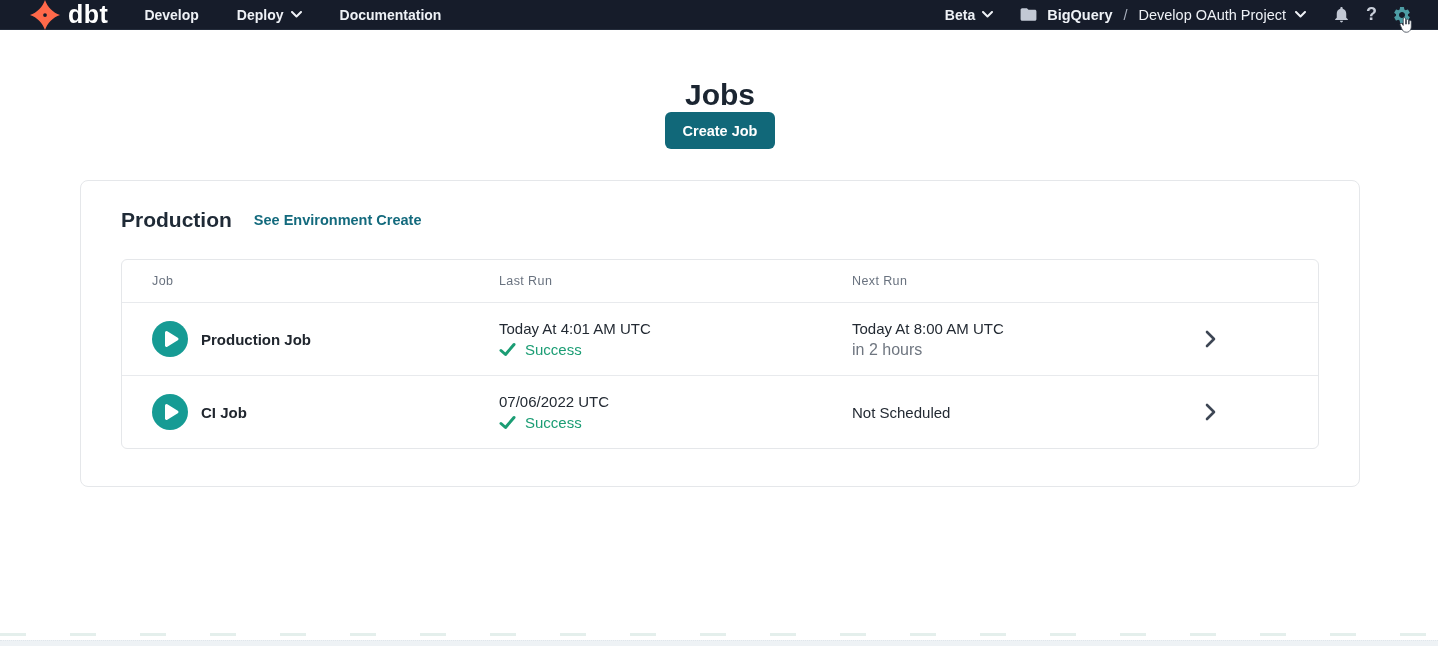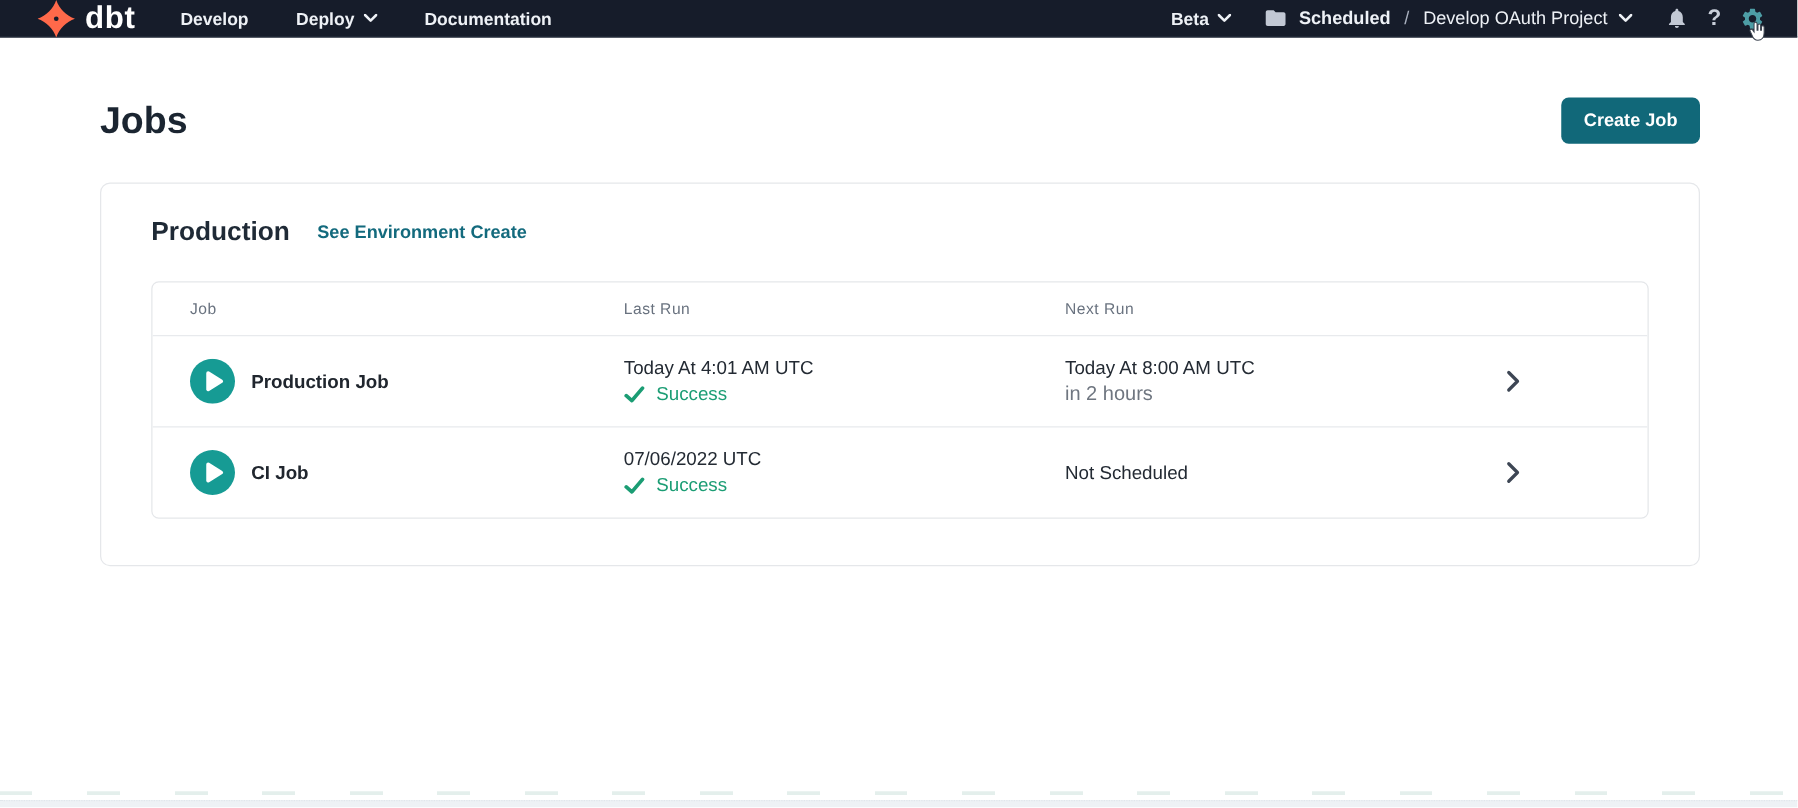--- a/index.html
+++ b/index.html
@@ -19,21 +19,21 @@
   .crumb .acct { font-weight:700; }
   .crumb .sep { color:#aab1bf; font-weight:400; padding:0 2px; }
   .crumb .proj { font-weight:500; }
   .icon-group { display:flex; align-items:center; gap:15px; }
   .nav-icon { display:flex; align-items:center; justify-content:center; cursor:pointer; }
   .help-glyph { color:#c9cfda; font-size:18px; font-weight:800; }
   .chev-down { display:inline-flex; }
 
   
   .title-row { display:flex; justify-content:space-between; align-items:center;
-    padding:48px 78px 0 80px; }
+    padding:48px 78px 0 80px;flex-direction:column; }
   .page-title { font-size:30px; font-weight:700; color:#1b2531; }
   .btn-primary { background:#116879; color:#ffffff; border:none; border-radius:6px;
     height:37px; padding:2px 18px; font-size:14.5px; font-weight:600; cursor:pointer;
     font-family:"Liberation Sans", sans-serif; }
 
   .card { margin:31px 78px 0 80px; background:#ffffff; border:1px solid #e5e7ea;
     border-radius:8px; padding:27px 40px 37px 40px; }
   .env-row { display:flex; align-items:center; gap:22px; }
   .env-name { font-size:21px; font-weight:700; color:#1f2a36; }
   .env-link { font-size:14.5px; font-weight:600; color:#136a7d; cursor:pointer; text-decoration:none; }
@@ -102,21 +102,21 @@
           </svg>
       </span>
     </span>
 
     <span class="crumb">
       <span style="display:inline-flex;">
         <svg width="19" height="19" viewBox="0 0 24 24">
             <path d="M10 4H4c-1.1 0-1.99.9-1.99 2L2 18c0 1.1.9 2 2 2h16c1.1 0 2-.9 2-2V8c0-1.1-.9-2-2-2h-8l-2-2z" fill="#c2c8d4"></path>
           </svg>
       </span>
-      <span class="acct">Scheduled</span>
+      <span class="acct">BigQuery</span>
       <span class="sep">/</span>
       <span class="proj">Develop OAuth Project</span>
       <span class="chev-down">
         <svg width="11" height="7" viewBox="0 0 11 7">
             <path d="M1 1l4.5 4.5L10 1" fill="none" stroke="#eef1f6" stroke-width="2" stroke-linecap="round" stroke-linejoin="round"></path>
           </svg>
       </span>
     </span>
 
     <span class="icon-group">

